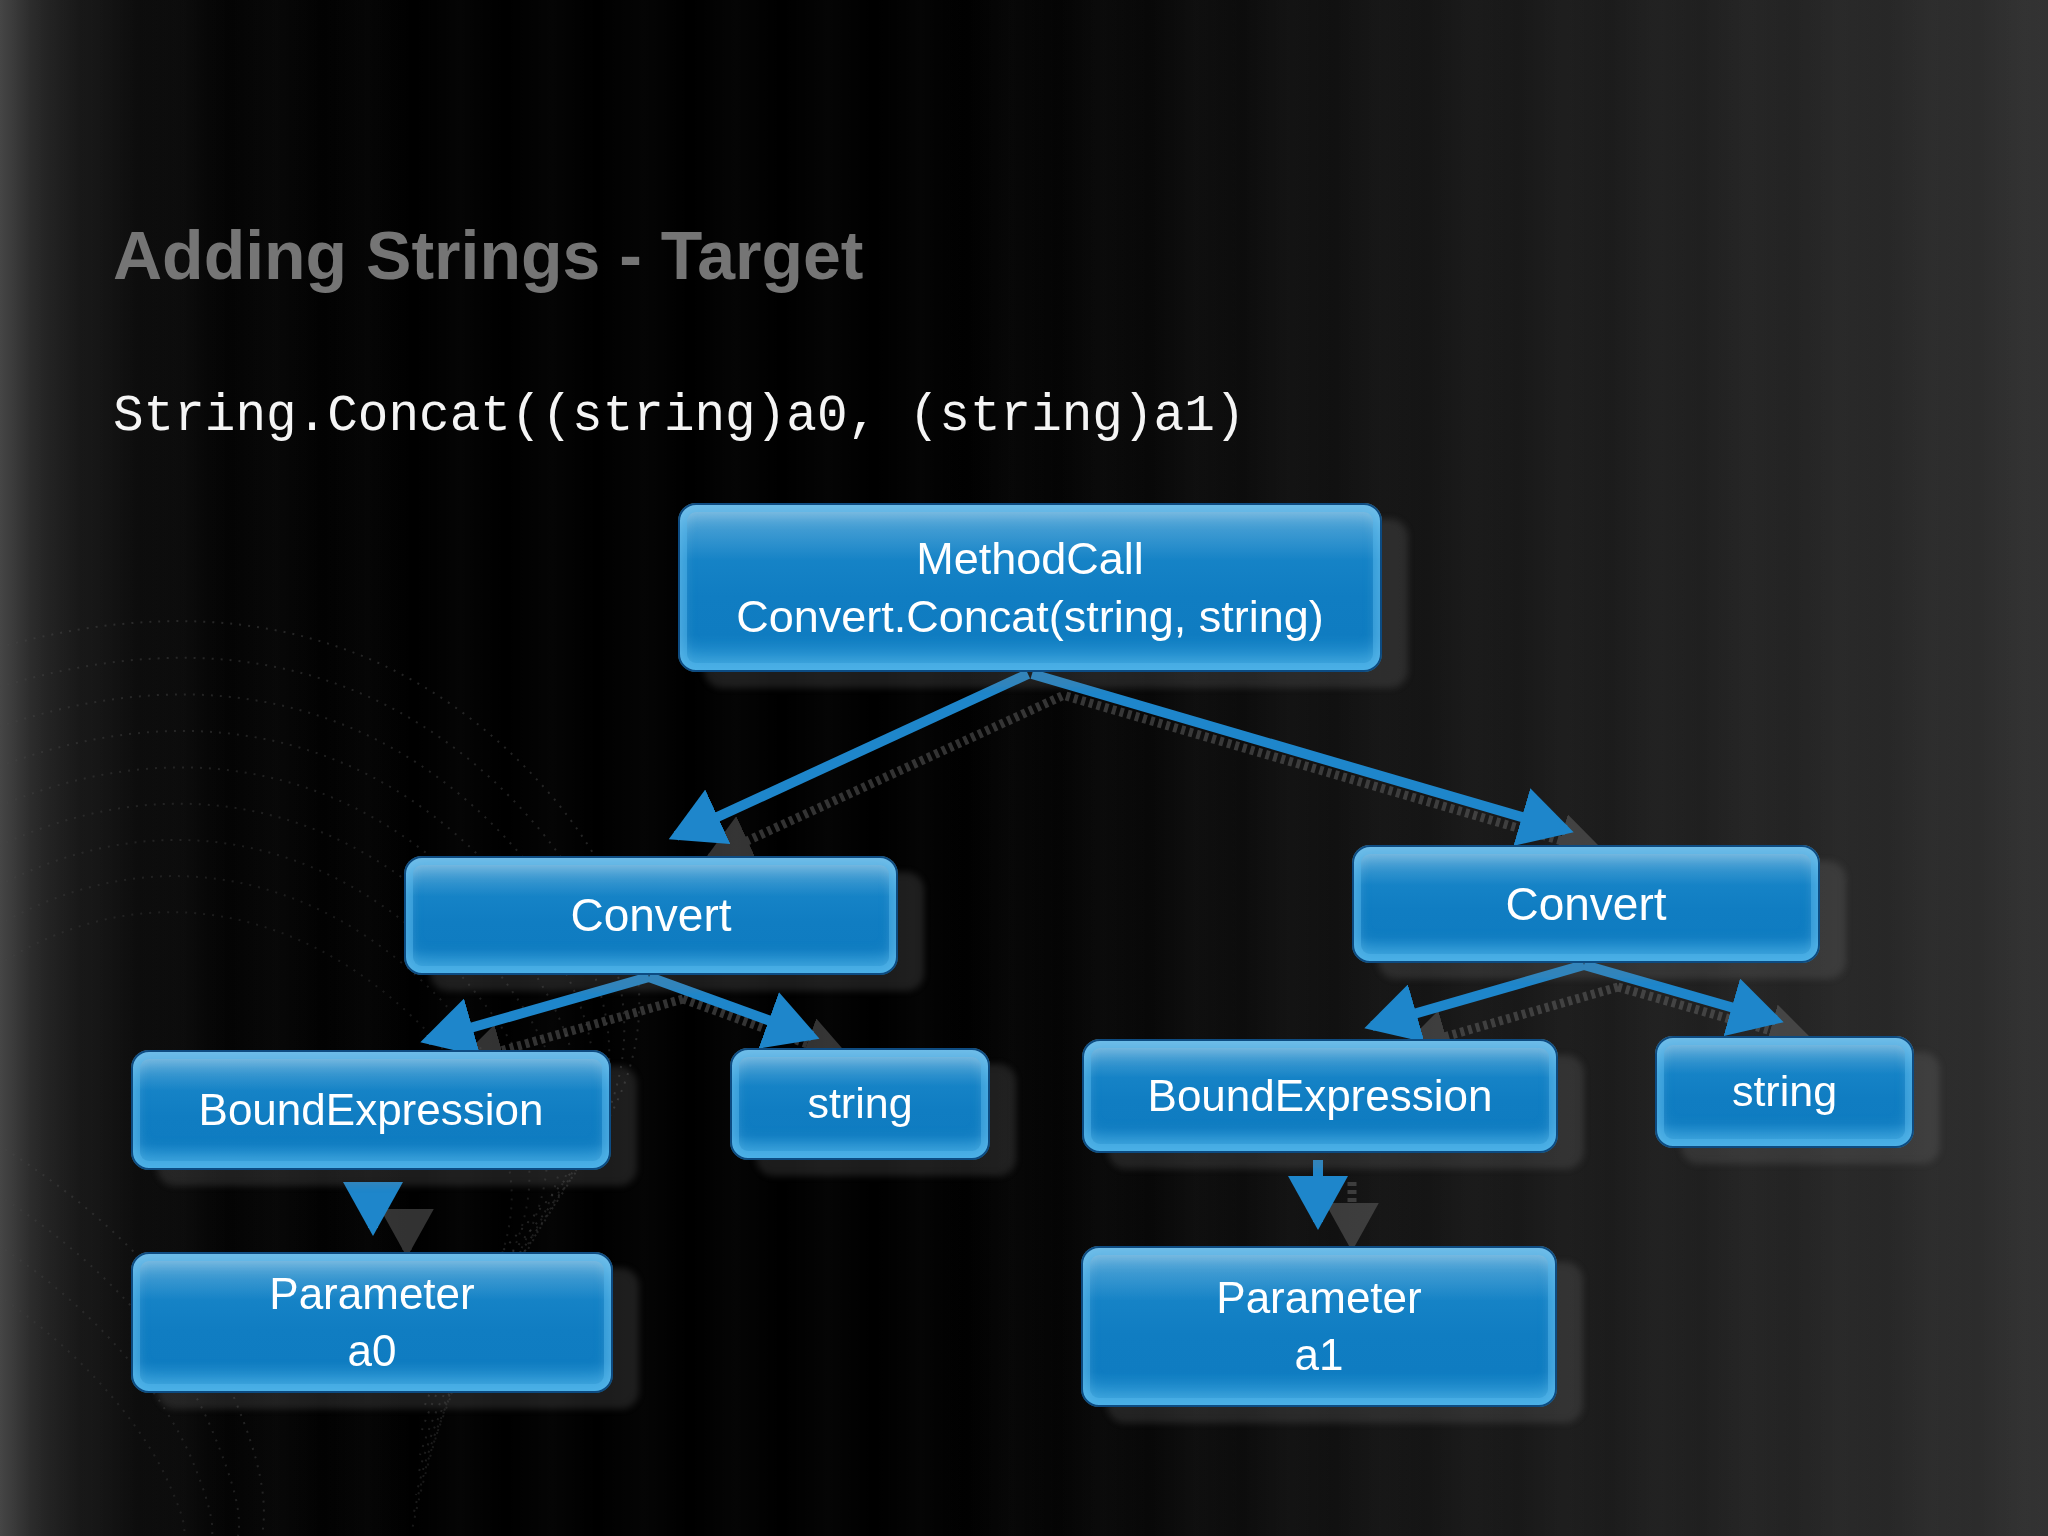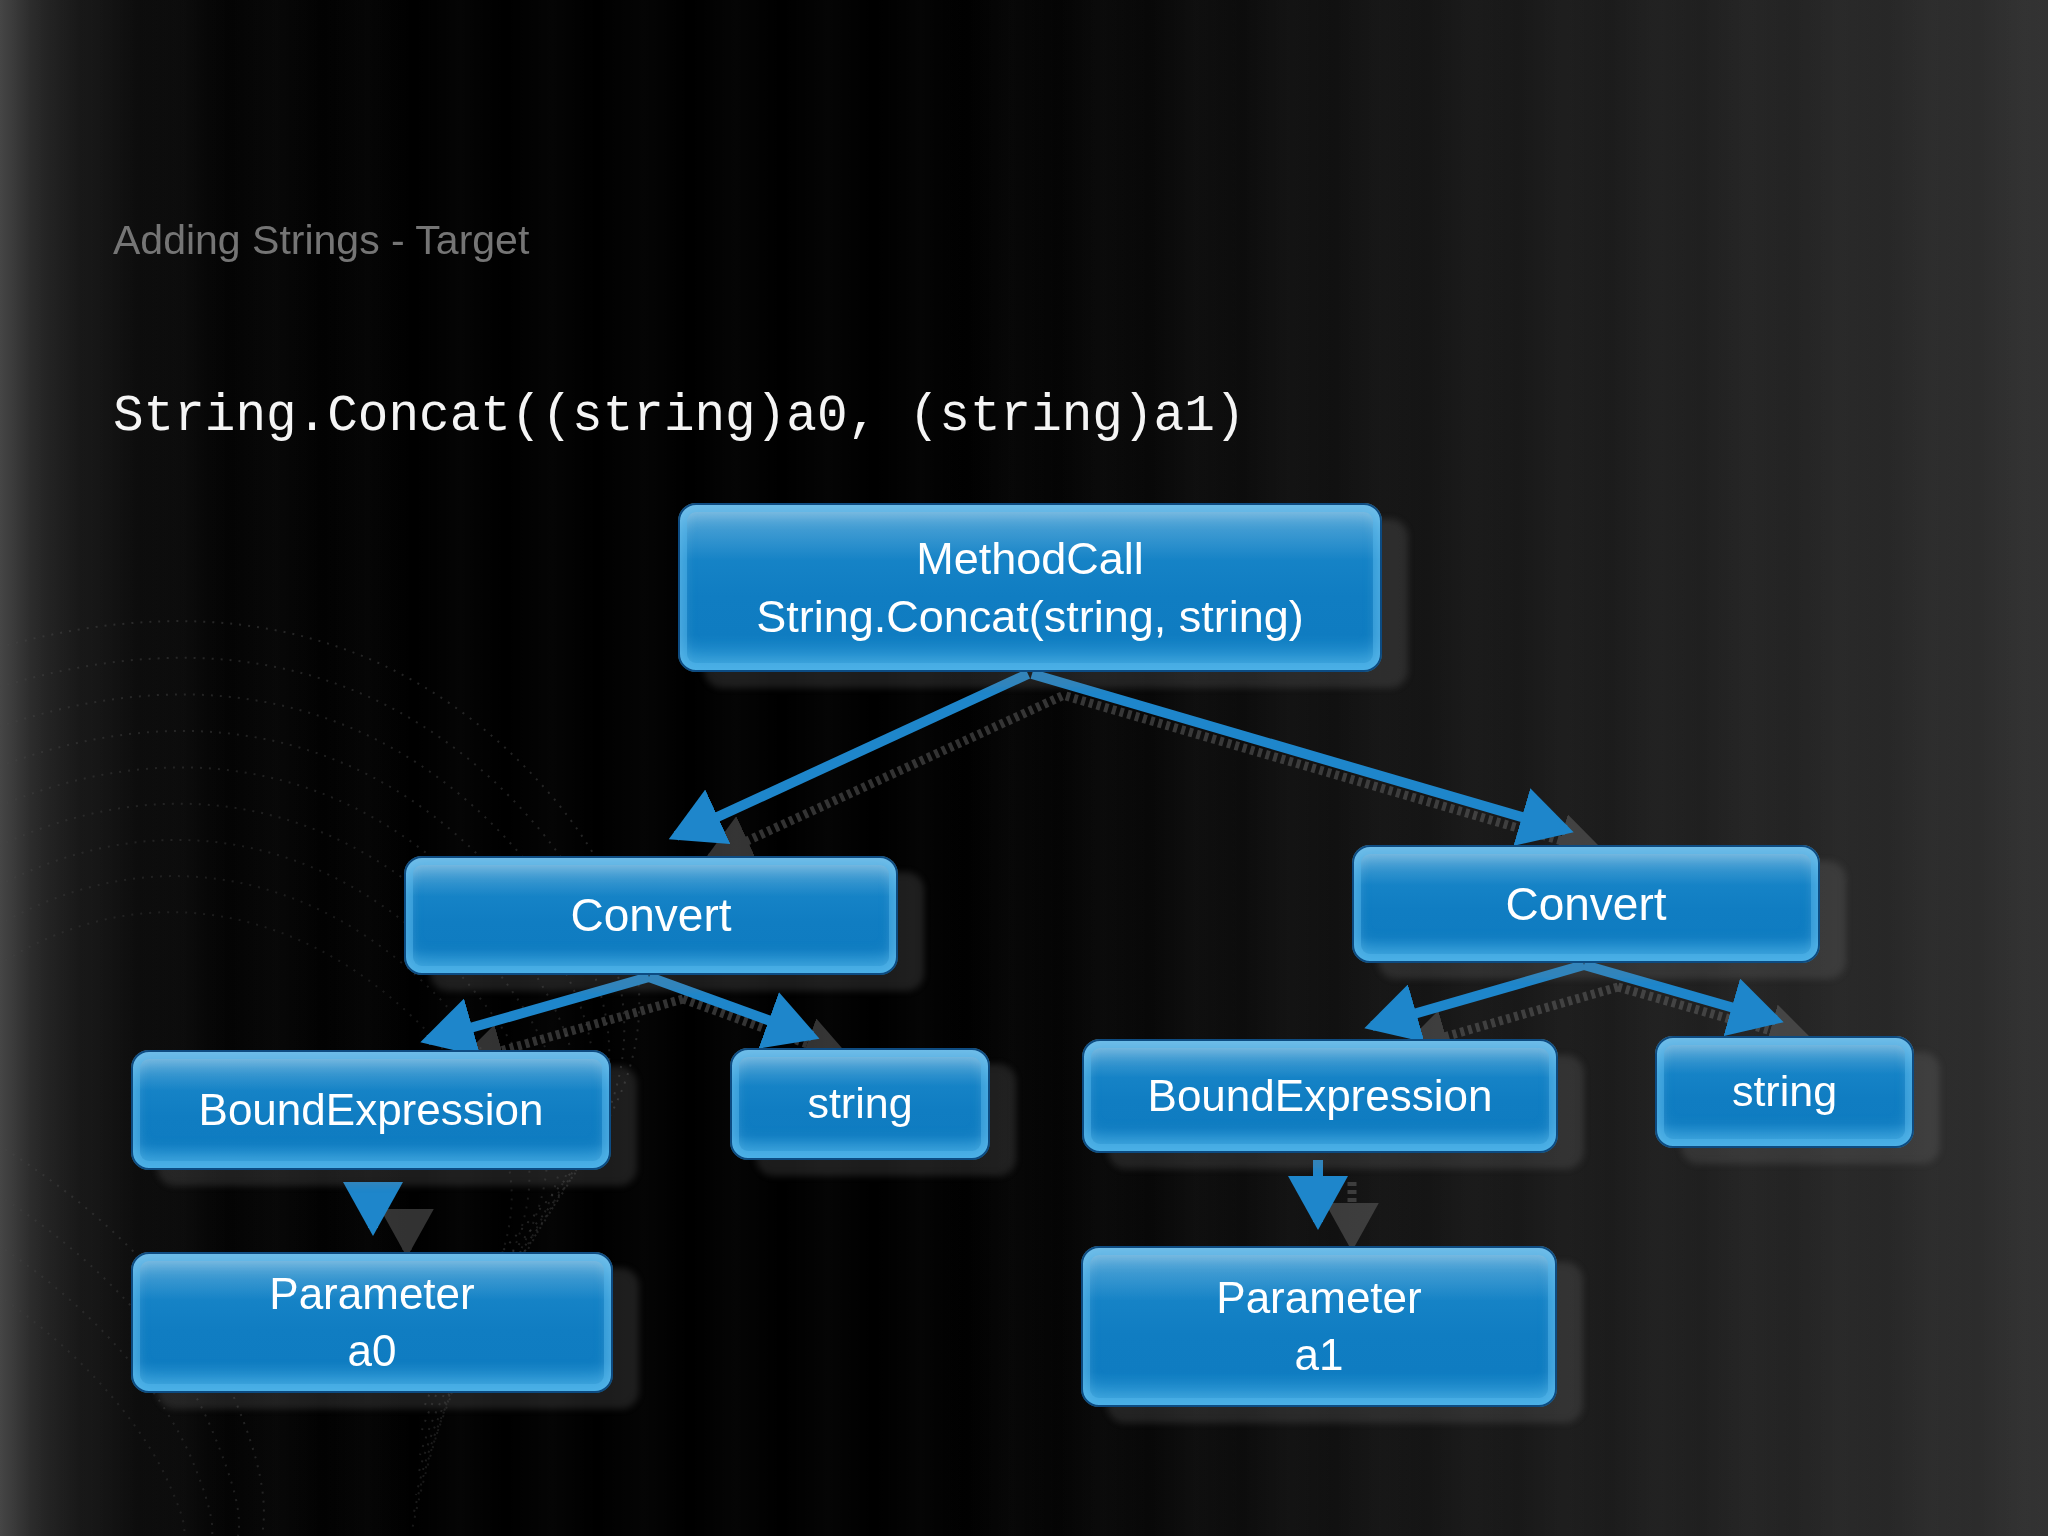--- a/index.html
+++ b/index.html
@@ -12,21 +12,21 @@
       repeating-linear-gradient(90deg, rgba(255,255,255,0.018) 0px, rgba(255,255,255,0) 46px, rgba(255,255,255,0.018) 92px),
       linear-gradient(90deg,#424242 0%,#2b2b2b 1.5%,#141414 4%,#050505 10%,#000 20%,#000 46%,#070707 55%,#0f0f0f 63%,#161616 71%,#1c1c1c 79%,#232323 87%,#292929 94%,#303030 100%);
   }
   .swirls{position:absolute;left:0;top:500px;pointer-events:none;}
   .title{
     position:absolute;left:113px;top:64px;
     font-size:82px;color:#ee7c1f;letter-spacing:0px;line-height:1.1;
   }
   .subtitle{
     position:absolute;left:113px;top:218px;
-    font-size:41px;color:#757575;line-height:1.1;
+    font-size:68px;color:#757575;line-height:1.1;font-weight:bold;
   }
   .code{
     position:absolute;left:113px;top:388px;
     font-family:Liberation Mono, monospace;
     font-size:51px;color:#f5f5f5;white-space:pre;
   }
   .arrows{position:absolute;left:0;top:0;pointer-events:none;}
   .node{
     position:absolute;
     display:flex;flex-direction:column;align-items:center;justify-content:center;
@@ -107,21 +107,21 @@
       <path d="M649,977 L812,1036" marker-end="url(#mb)"></path>
       <path d="M1584,965 L1372,1026" marker-end="url(#mb)"></path>
       <path d="M1584,965 L1776,1020" marker-end="url(#mb)"></path>
       <path d="M373,1192 L373,1228" marker-end="url(#mb)"></path>
       <path d="M1318,1160 L1318,1222" marker-end="url(#mb)"></path>
     </g>
   </svg>
 
   <div class="node n-methodcall">
     <span class="l1">MethodCall</span>
-    <span class="l2">String.Concat(string, string)</span>
+    <span class="l2">Convert.Concat(string, string)</span>
   </div>
 
   <div class="node n-convert-left">
     <span class="l1">Convert</span>
   </div>
 
   <div class="node n-convert-right">
     <span class="l1">Convert</span>
   </div>
 

